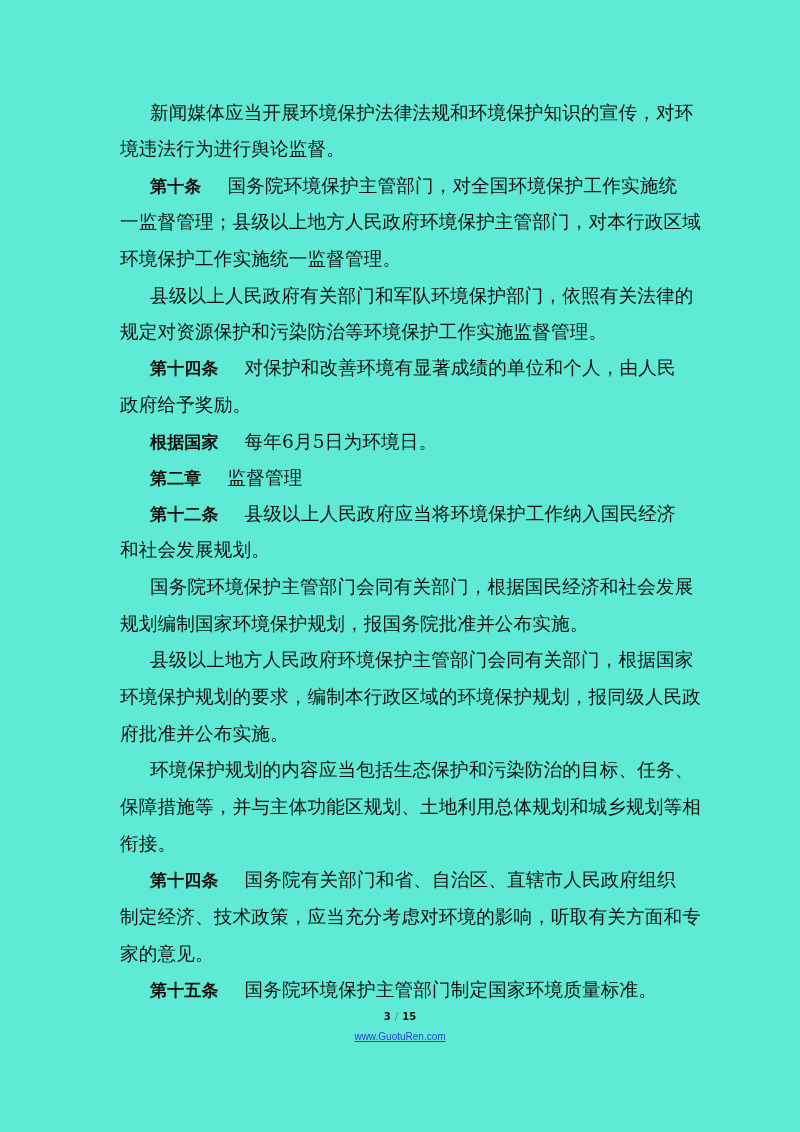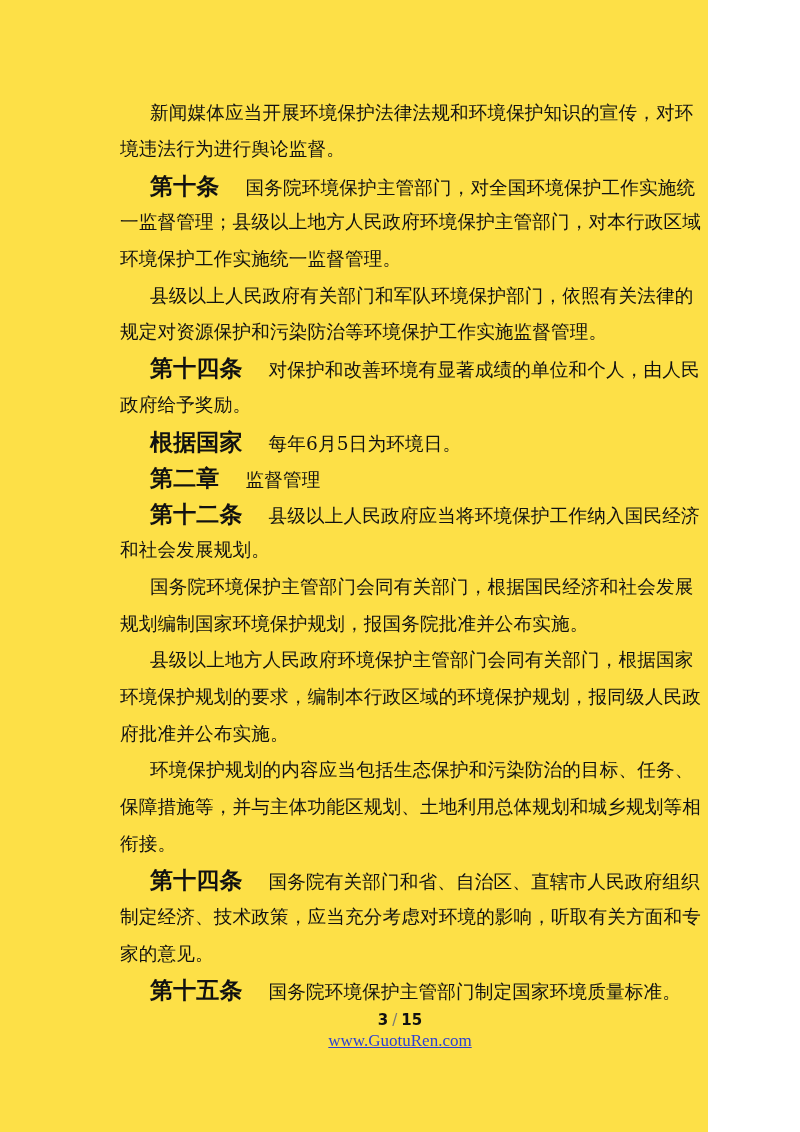--- a/index.html
+++ b/index.html
@@ -11,62 +11,62 @@
       width: 800px;
       height: 1132px;
       position: relative;
       overflow: hidden;
       font-family: "DejaVu Serif", "Liberation Serif", serif;
       color: #111111;
     }
     .page {
       position: absolute;
       left: 0; top: 0;
-      width: 708px; height: 1132px;
-      background: #fde047;
+      width: 800px; height: 1132px;
+      background: #5eead4;
     }
     .line {
       position: absolute;
       left: 120px;
       width: 600px;
       height: 28px;
       line-height: 28px;
       font-size: 18.6px;
       white-space: nowrap;
       letter-spacing: 0.15px;
     }
     .line.indent { left: 150px; }
     .bold {
       font-family: "DejaVu Sans", "Liberation Sans", sans-serif;
       font-weight: bold;
-      font-size: 23px;
+      font-size: 17px;
       margin-right: 26px;
     }
     .footer-page {
       position: absolute;
       left: 0; width: 800px;
       top: 1011px;
       text-align: center;
       font-family: "DejaVu Sans", "Liberation Sans", sans-serif;
-      font-size: 15px;
+      font-size: 10px;
       font-weight: bold;
       color: #111111;
     }
     .footer-page .sep {
       font-weight: normal;
       color: #777777;
       margin: 0 4px;
     }
     .footer-link {
       position: absolute;
       left: 0; width: 800px;
       top: 1031px;
       text-align: center;
-      font-family: Liberation Serif, serif;
-      font-size: 17px;
+      font-family: Liberation Sans, sans-serif;
+      font-size: 10px;
     }
     .footer-link a {
       color: #2a3fd6;
       text-decoration: underline;
     }
   </style>
 </head>
 <body>
 
 <div class="page">

